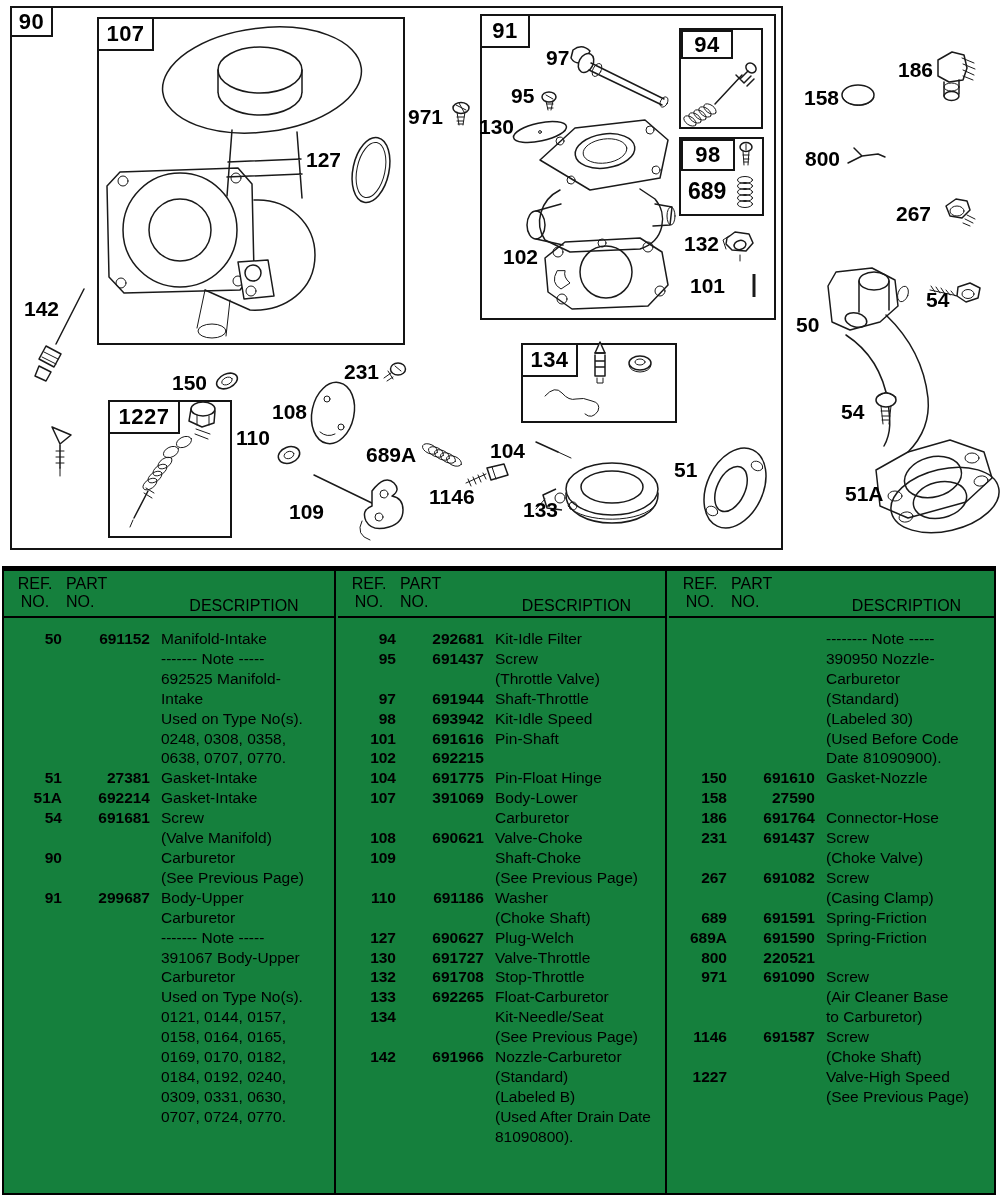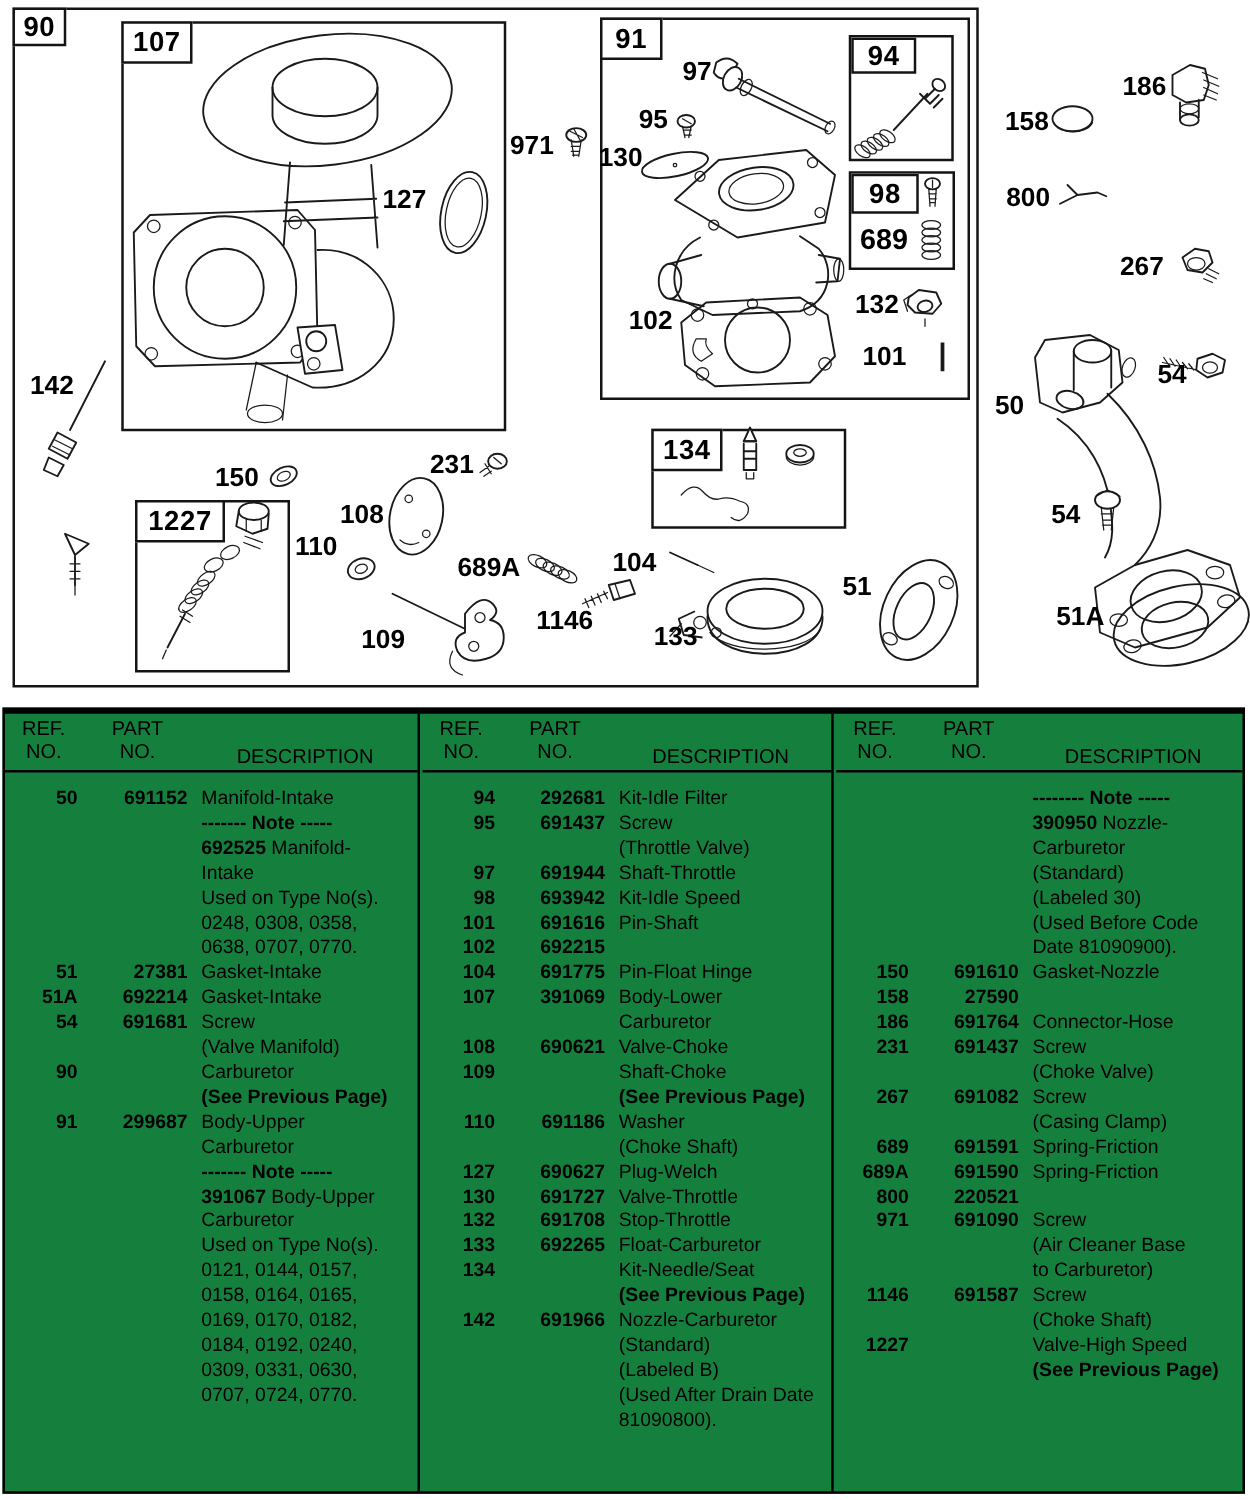--- a/index.html
+++ b/index.html
@@ -26,28 +26,28 @@
   .thick{stroke-width:3}
   
   #parts-table{
     position:absolute;left:2px;top:566px;width:994px;height:629px;
     border:2px solid #000;border-top-width:5px;box-sizing:border-box;background:#15803d;
   }
   .vdiv{position:absolute;top:0;bottom:0;width:2px;background:#000}
   .tcol{position:absolute;top:0;bottom:0;box-sizing:border-box}
   .thead{display:flex;height:41px;border-bottom:2px solid #000;padding-top:4px;font-size:16px;line-height:18px}
   .h-ref{width:62px;text-align:center}
-  .h-part{width:88px;text-align:center}
+  .h-part{width:88px;text-align:left}
   .h-desc{flex:1;text-align:center;align-self:flex-end;padding-bottom:1px}
   .rows{padding-top:11px;font-size:15.5px;line-height:19.9px}
   .prow{display:flex;align-items:flex-start}
   .c-ref{width:58px;text-align:right;font-weight:700}
   .c-part{width:88px;text-align:right;font-weight:700}
   .c-desc{flex:1;padding-left:11px}
-  .b{font-weight:700}
+  .b{font-weight:400}
 </style>
 </head>
 <body>
 
 <div id="diagram">
 
   <div class="dbox" style="left:10px;top:6px;width:773px;height:544px"></div>
   <div class="dbox" style="left:97px;top:17px;width:308px;height:328px"></div>
   <div class="dbox" style="left:480px;top:14px;width:296px;height:306px"></div>
   <div class="dbox" style="left:679px;top:28px;width:84px;height:101px"></div>

